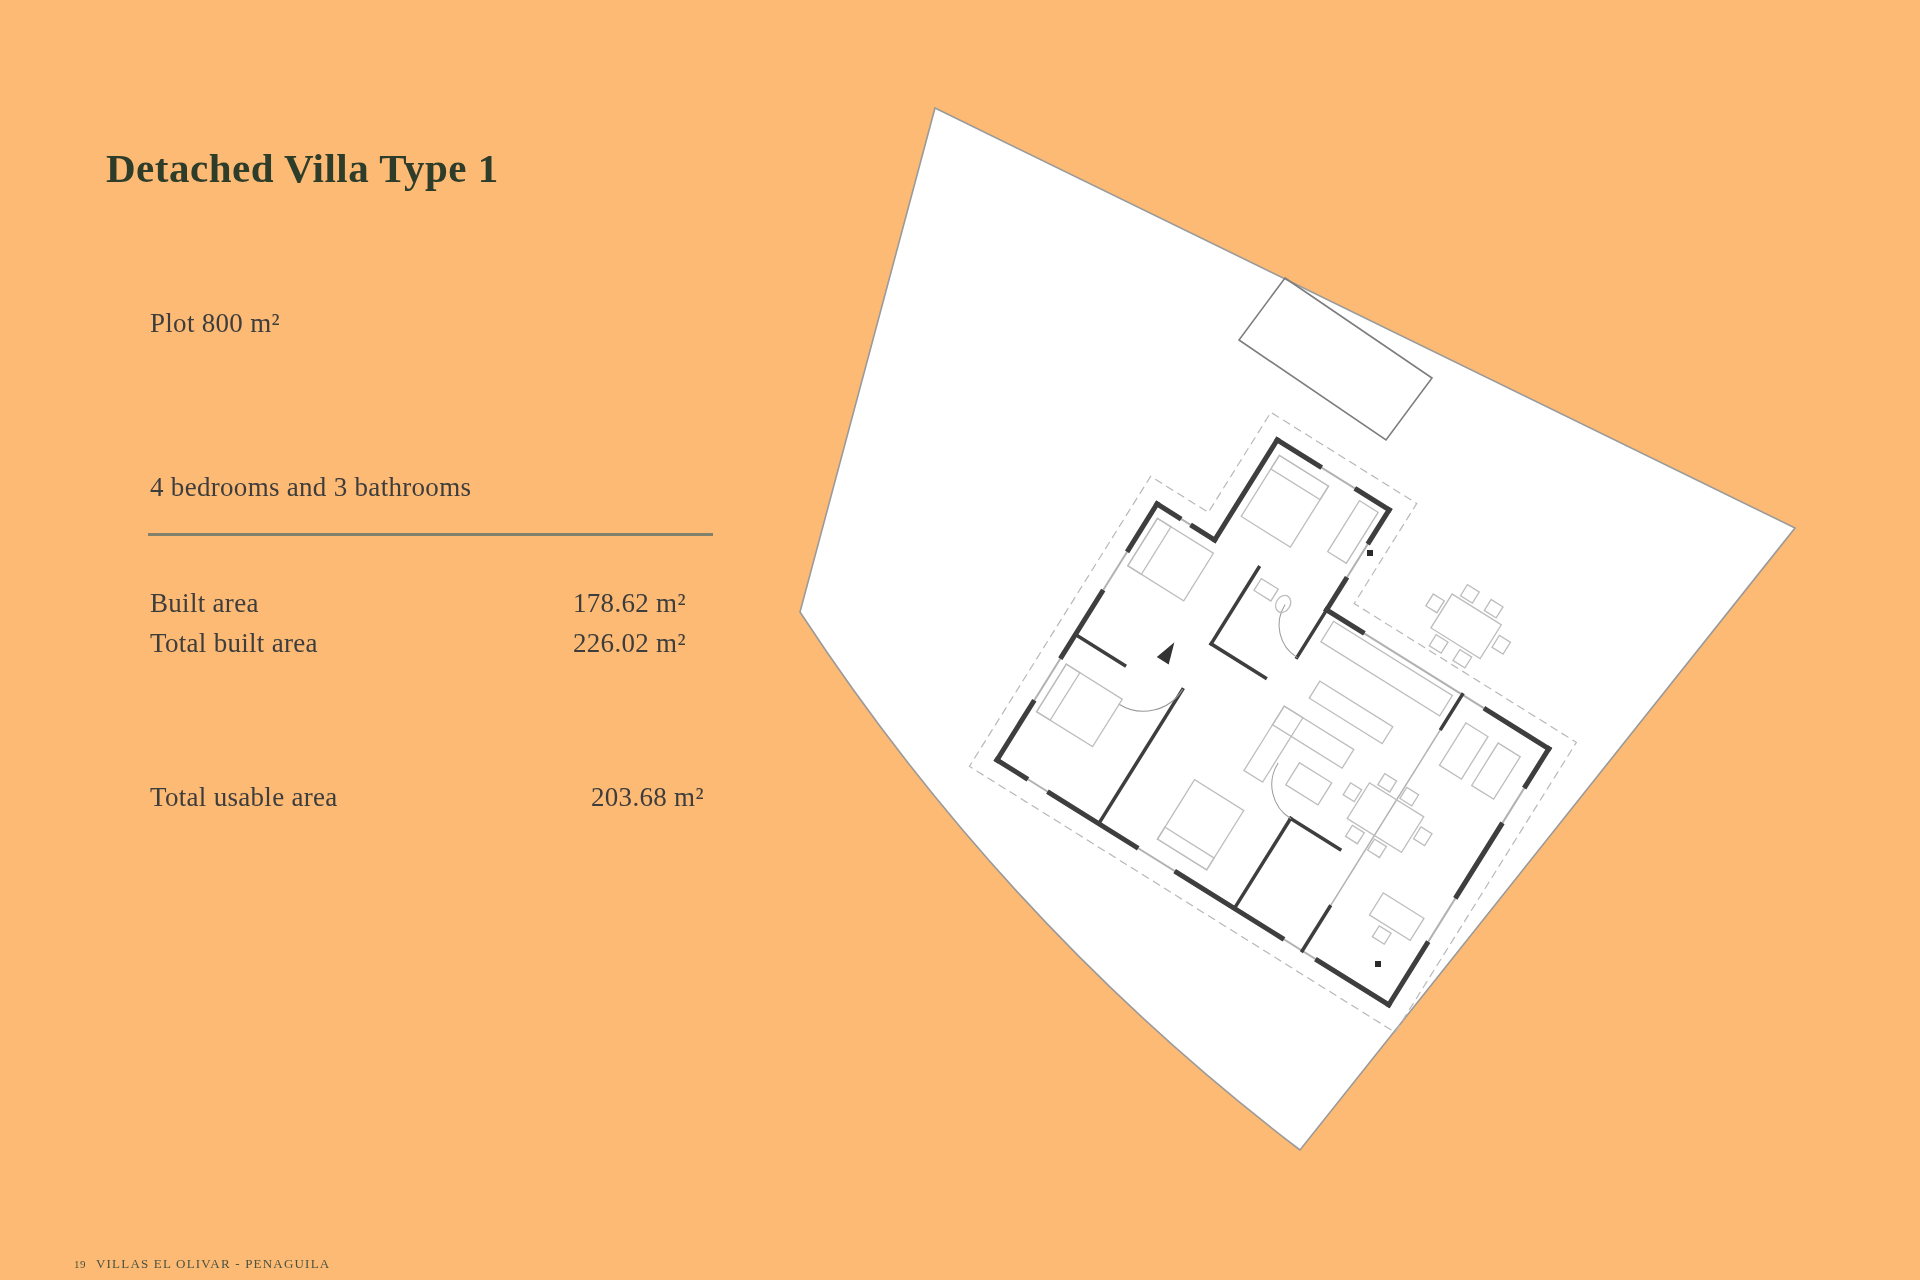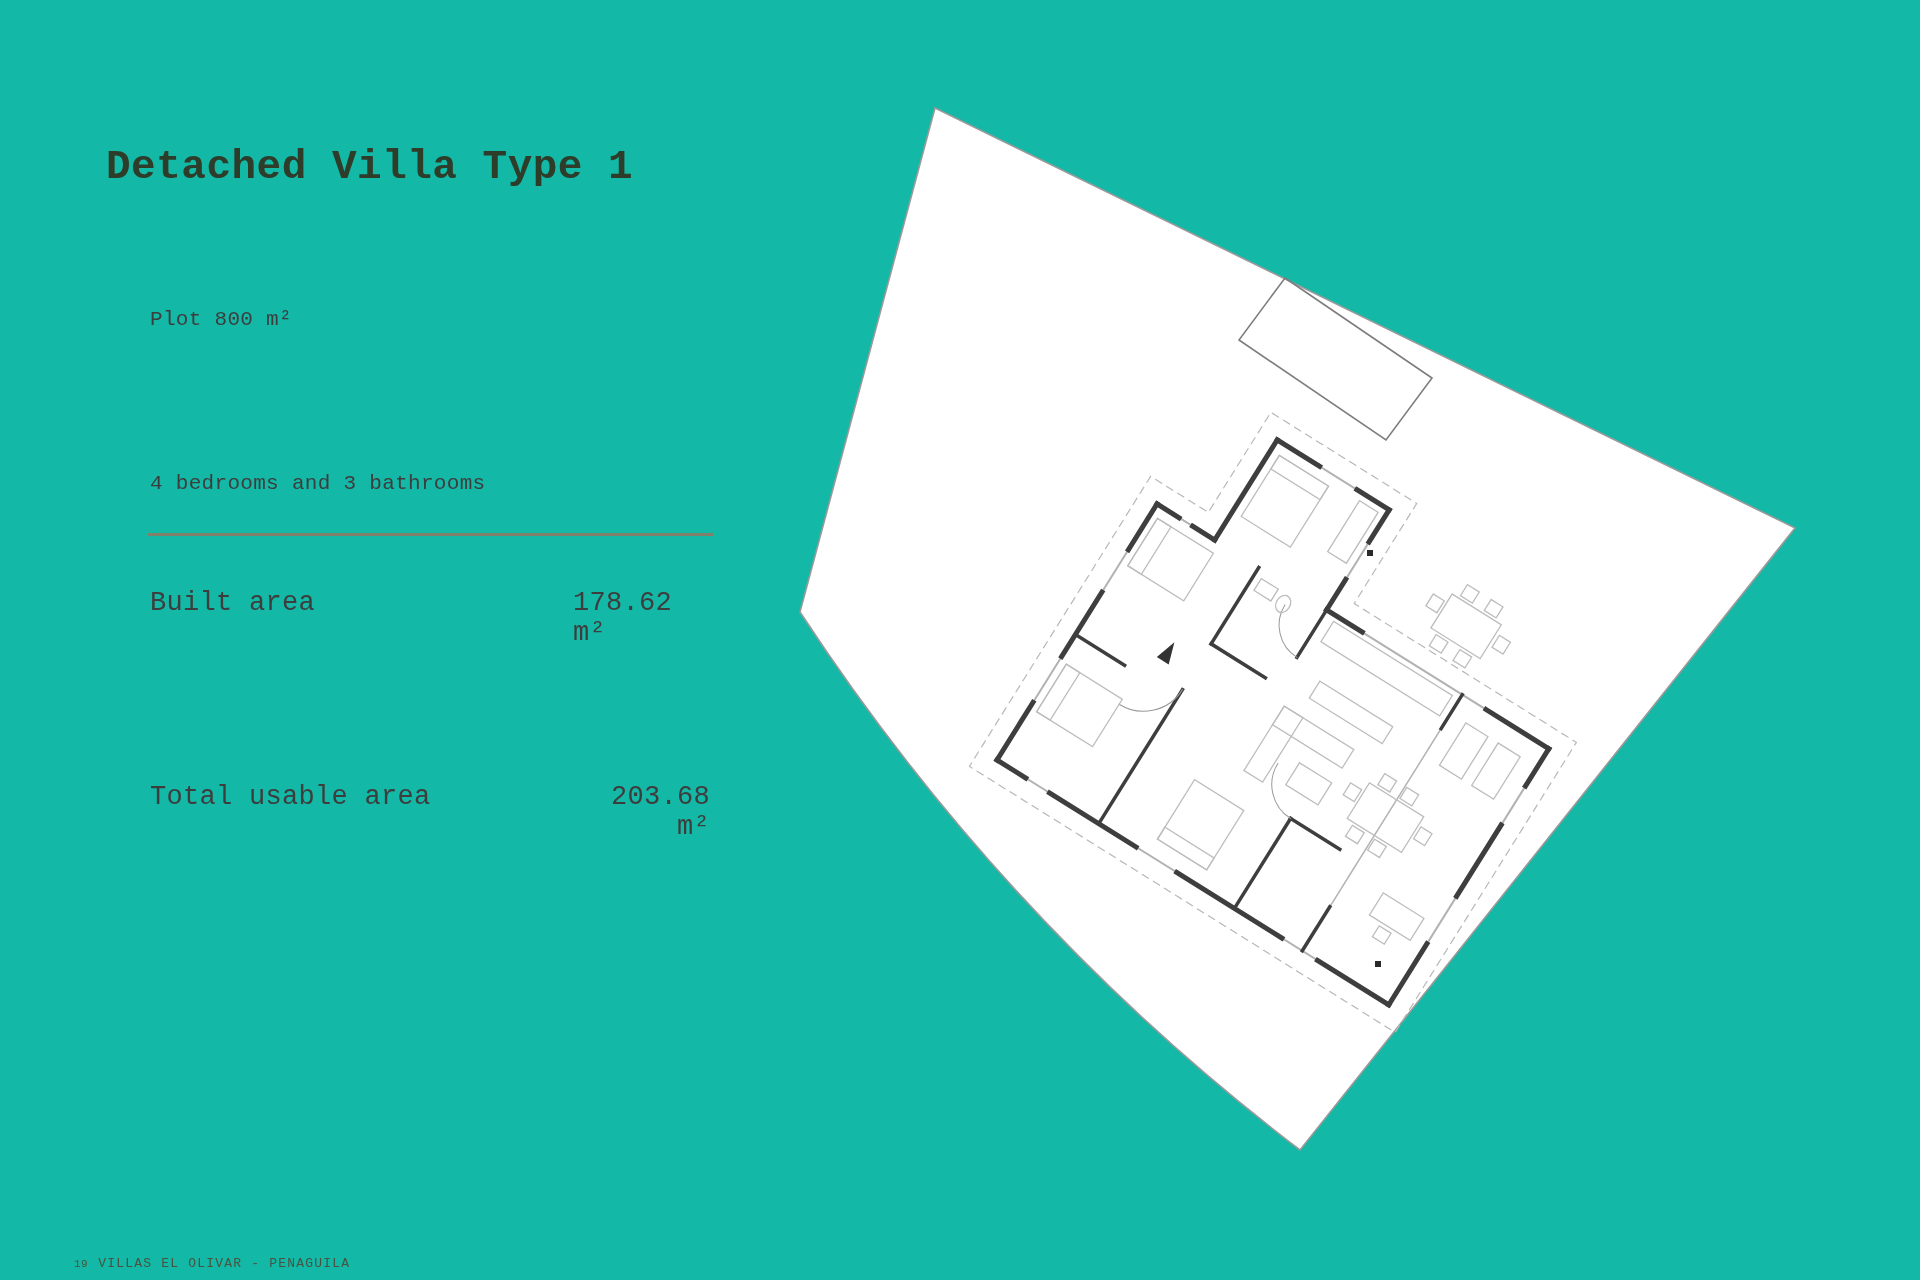--- a/index.html
+++ b/index.html
@@ -1,31 +1,31 @@
 <!DOCTYPE html>
 <html><head>
 <meta charset="utf-8">
 <style>
   html,body{margin:0;padding:0;background:#e8e8e8;}
   .page{
     position:relative;
     width:1920px;height:1280px;
-    background:#14b8a6;
+    background:#fdba74;
     overflow:hidden;
-    font-family:Liberation Mono, monospace;
+    font-family:Liberation Serif, serif;
     color:#3b3b3b;
   }
   .page-title{
     position:absolute;left:106px;top:144px;
     font-size:41px;font-weight:700;letter-spacing:.5px;
     color:#2e3c2a;
   }
   .spec-line{
     position:absolute;left:150px;
-    font-size:21px;letter-spacing:.3px;color:#3d3d3d;
+    font-size:27px;letter-spacing:.3px;color:#3d3d3d;
   }
   .spec-plot{top:308px;}
   .spec-floor{top:390px;}
   .spec-rooms{top:472px;}
   .divider{
     position:absolute;left:148px;top:533px;
     width:565px;height:3px;background:#81806b;
   }
   .area-table{position:absolute;left:150px;top:588px;width:560px;}
   .area-row{position:relative;height:40px;font-size:27px;letter-spacing:.3px;color:#3d3d3d;}
@@ -159,20 +159,24 @@
   <div class="spec-line spec-plot">Plot 800 m²</div>
   <div class="spec-line spec-rooms">4 bedrooms and 3 bathrooms</div>
 
   <div class="divider"></div>
 
   <div class="area-table">
     <div class="area-row">
       <span class="lbl">Built area</span>
       <span class="val">178.62 m²</span>
     </div>
+    <div class="area-row">
+      <span class="lbl">Total built area</span>
+      <span class="val">226.02 m²</span>
+    </div>
   </div>
 
   <div class="area-total">
     <span class="lbl">Total usable area</span>
     <span class="val">203.68 m²</span>
   </div>
 
   <div class="footer">
     <span class="num">19</span><span>VILLAS EL OLIVAR - PENAGUILA</span>
   </div>

